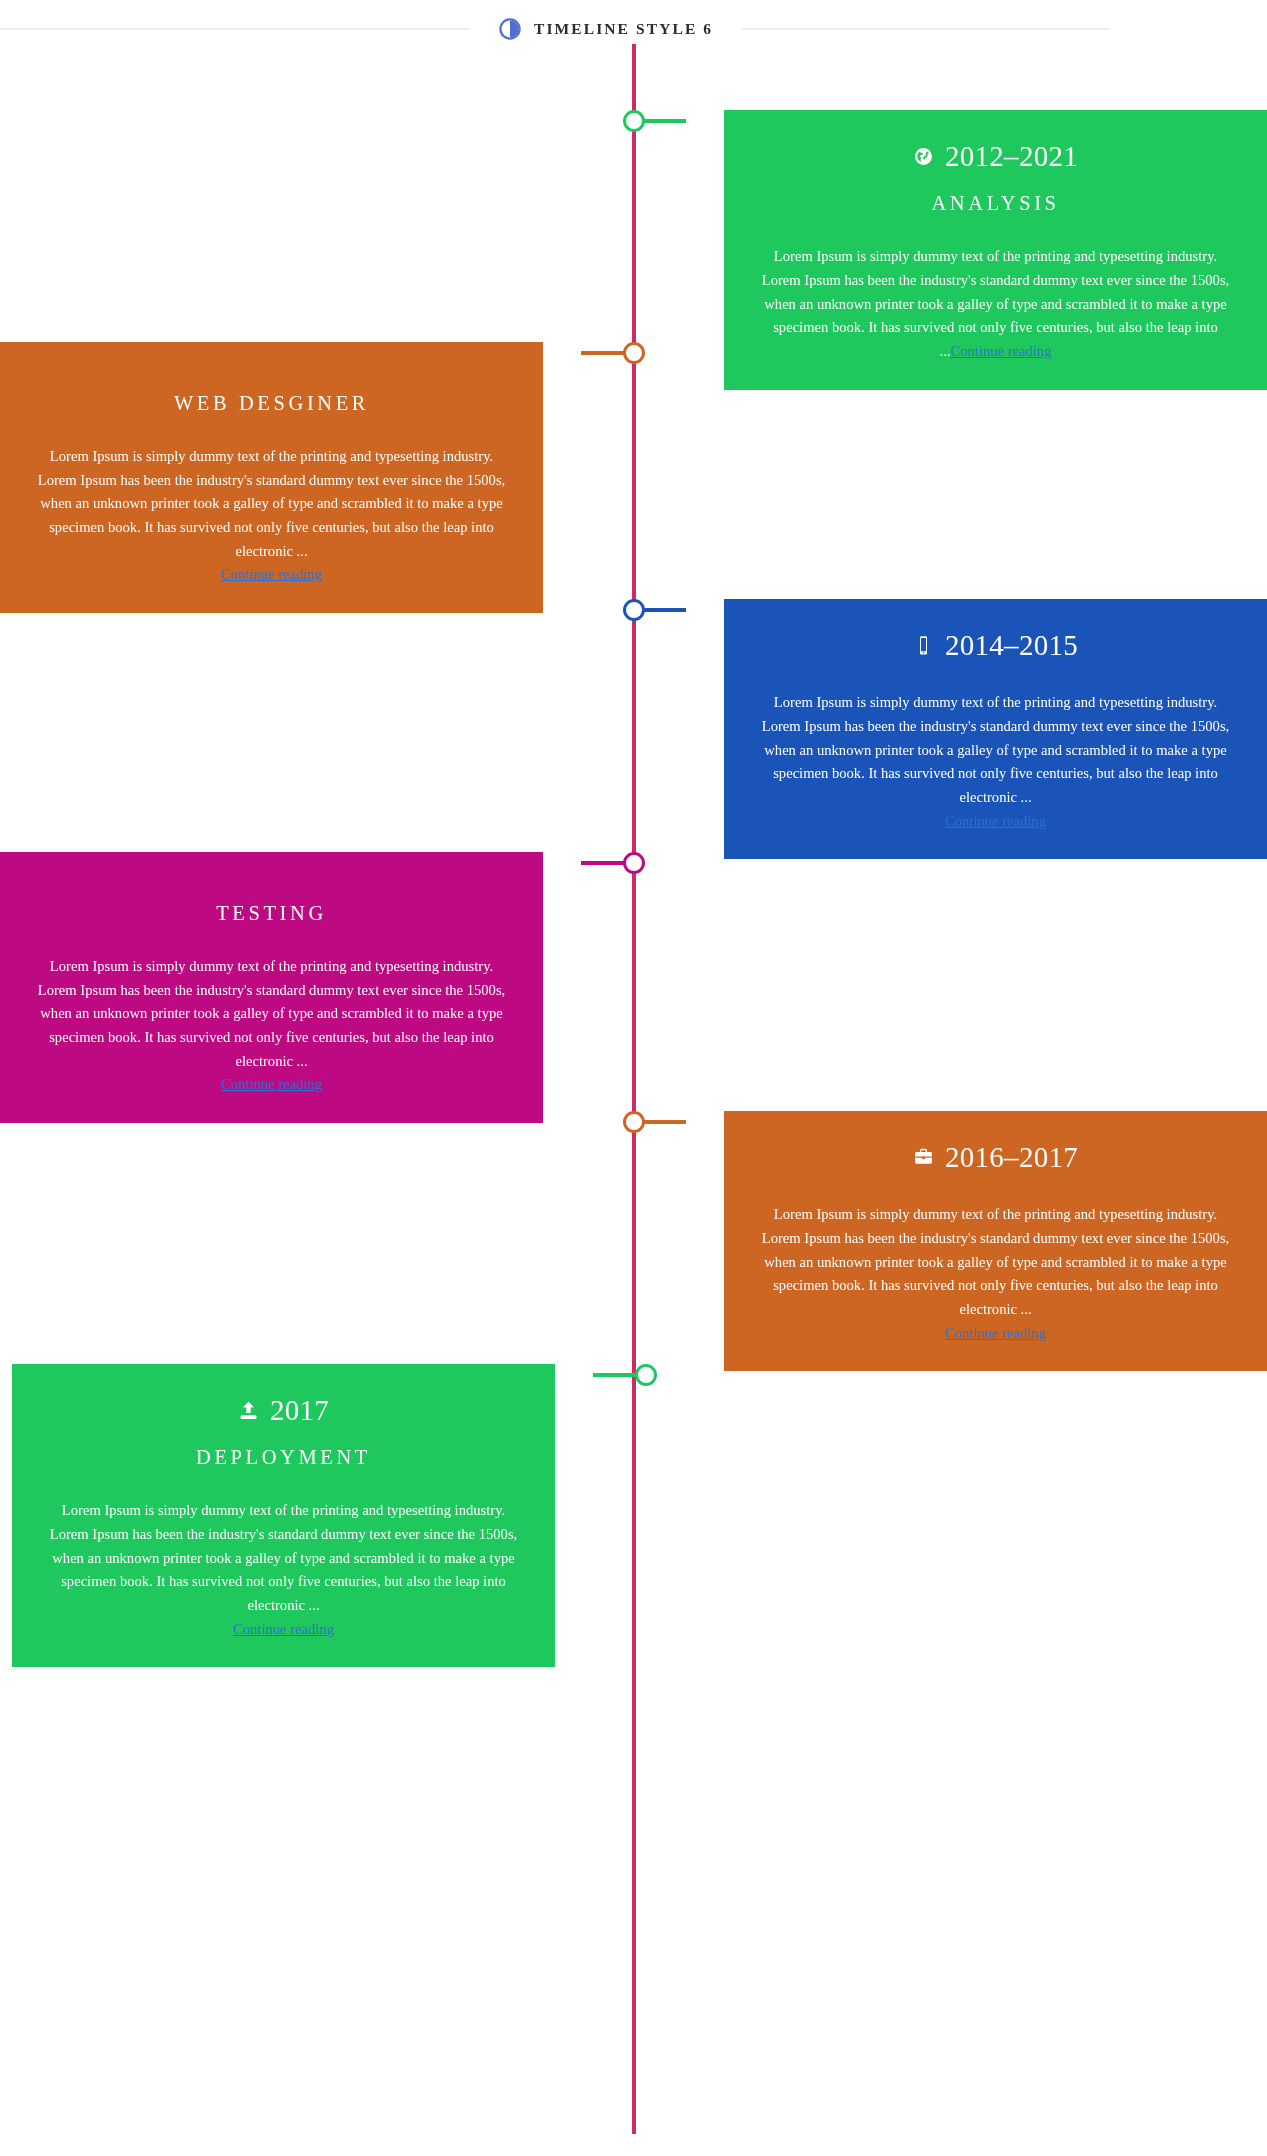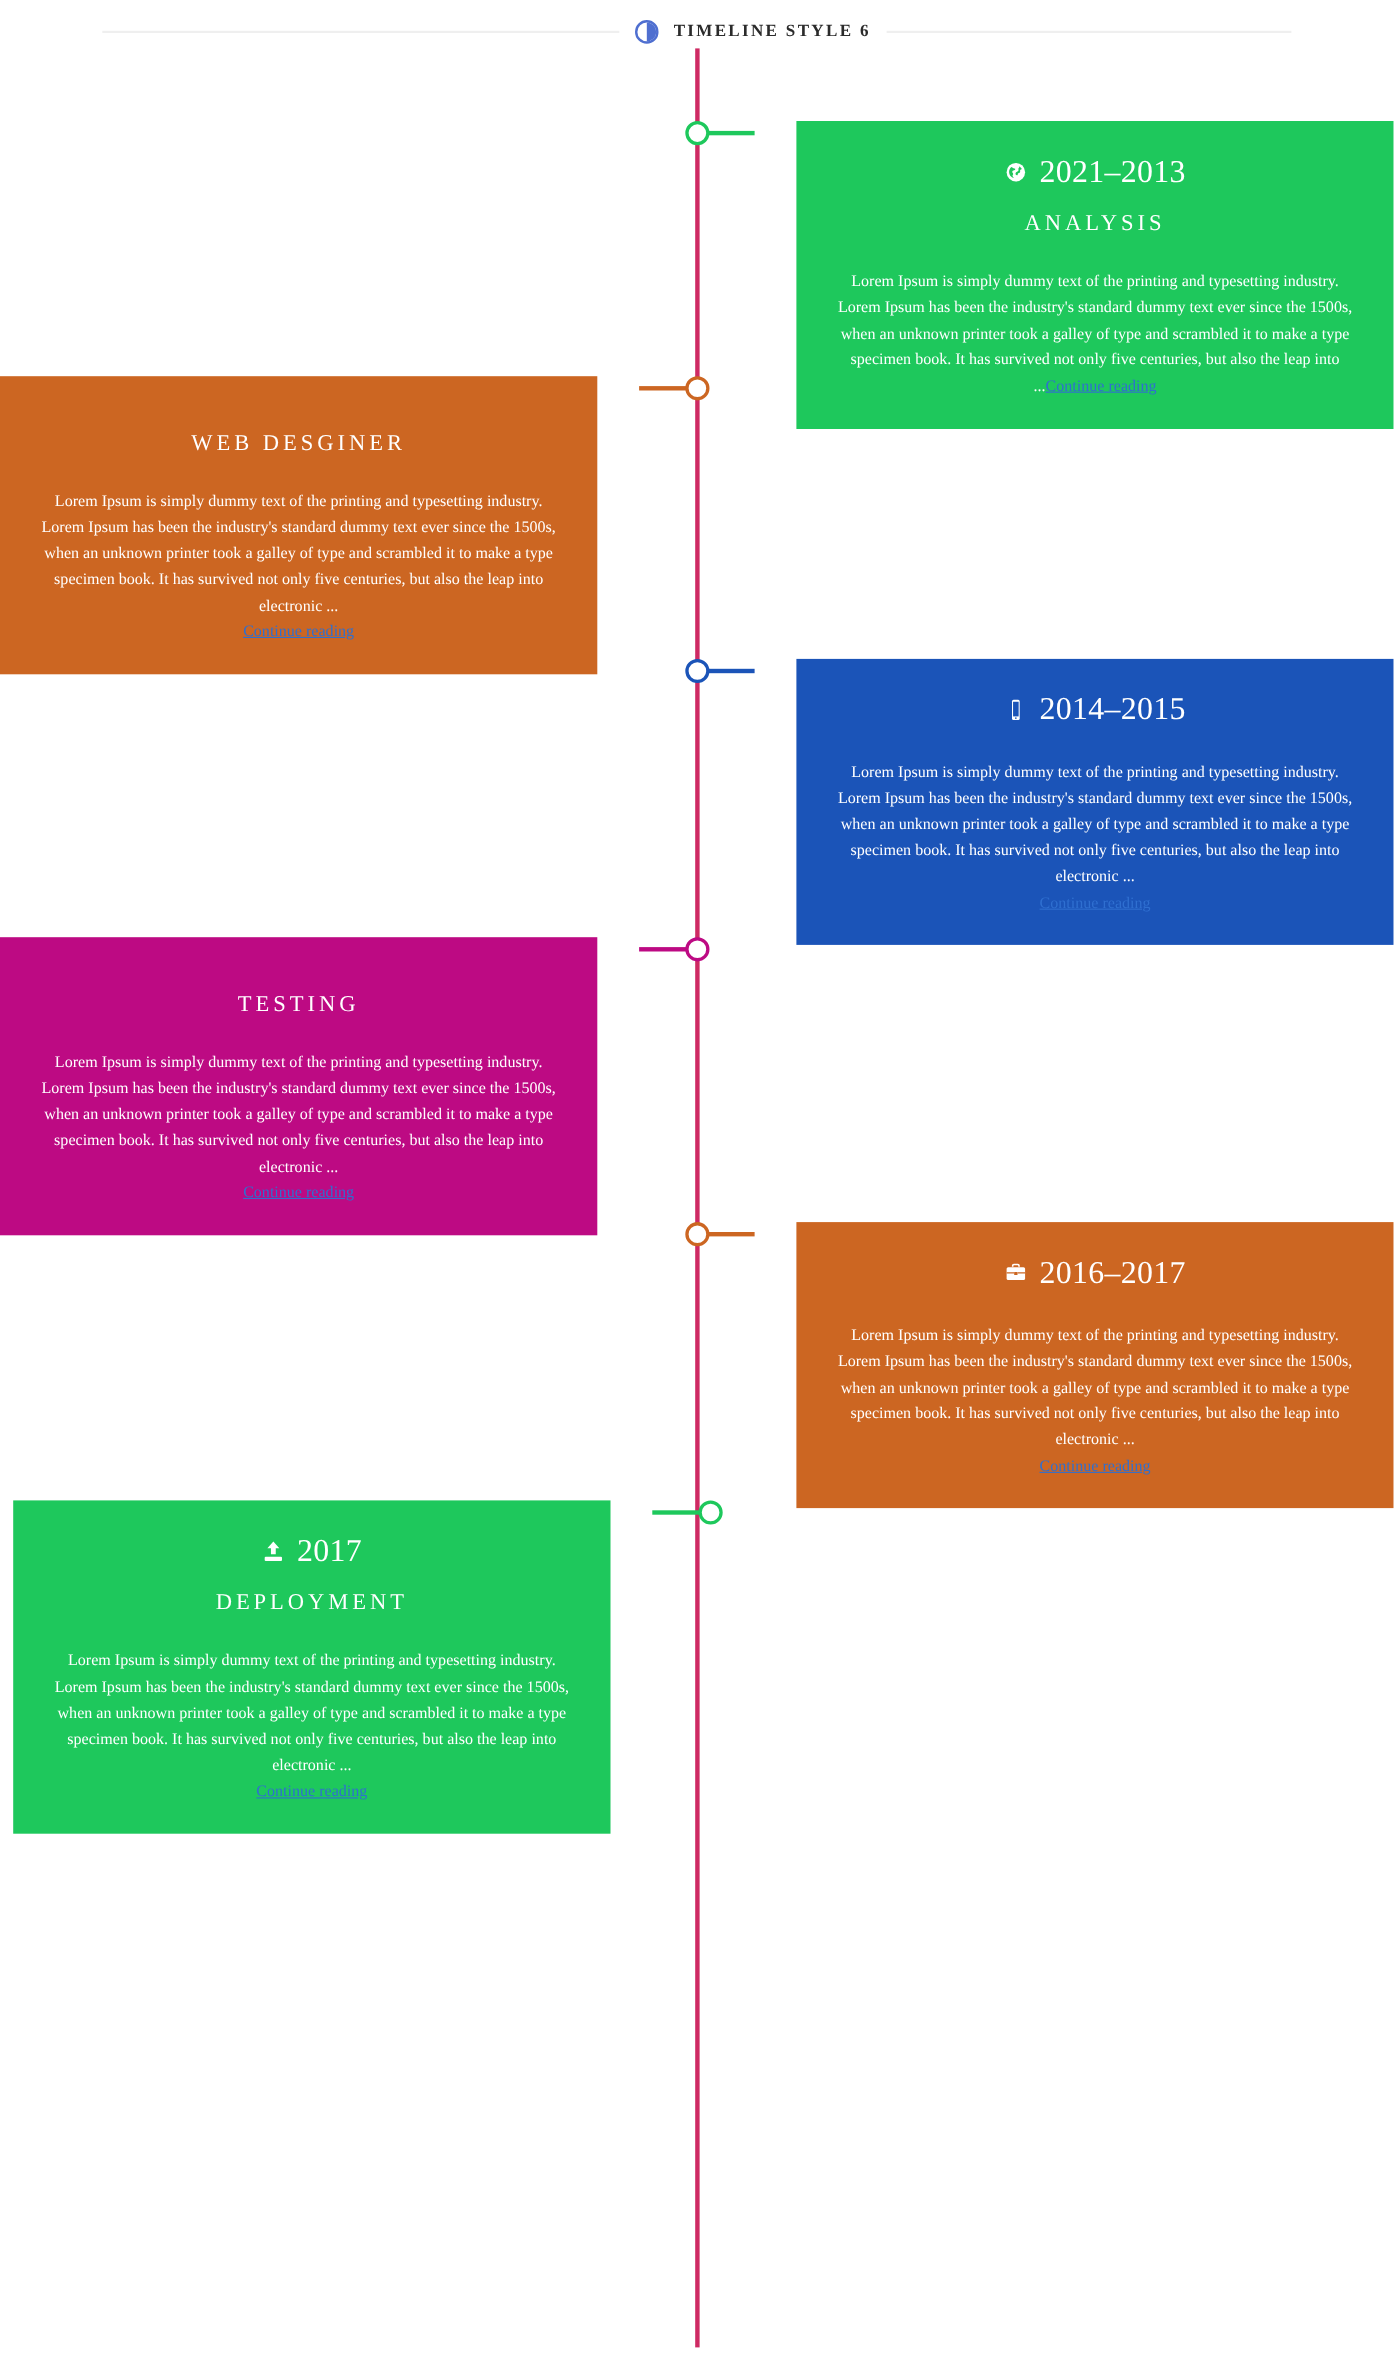--- a/index.html
+++ b/index.html
@@ -7,22 +7,21 @@
     width: 1267px;
     background: #ffffff;
     font-family: "Liberation Serif", serif;
   }
   body { position: relative; width: 1267px; min-height: 2156px; overflow-x: hidden; }
 
   
   .page-header {
     display: flex;
     align-items: center;
-    justify-content: center;
-    gap: 0;
+    gap: 15px;
     padding-top: 14px;
     height: 44px;
   }
   .hdr-rule {
     height: 2px;
     background: #efefef;
     flex: 0 0 auto;
   }
   .hdr-rule.left  { width: 470px; }
   .hdr-rule.right { width: 368px; }
@@ -163,21 +162,21 @@
         <div class="row-inner">
           <div class="card" style="background: rgb(30, 200, 92);">
             <div class="card-title">
               <span>
                 <svg class="tico" viewBox="0 0 24 26">
                   <circle cx="12" cy="13" r="9.6" fill="#fff"></circle>
                   <path d="M7.2 7.6c1.5.4 2 1.6 3.3 1.5 1.1-.1 1.2 1 .4 1.7-.8.7-2.2.3-2.6 1.4-.4 1.1.9 1.5.9 2.6 0 .9-.9 1.3-.6 2.3.2.8 1.1 1.1 1.1 2-1.3-.3-2.4-1-3.3-2.1-1-1.3-1.5-2.9-1.4-4.6.1-1.8.9-3.4 2.2-4.8z" fill="#20c75c"></path>
                   <path d="M15.4 6.9c1.2.6 2.2 1.6 2.9 2.8-.6.5-1.4.6-1.8 1.3-.4.8.3 1.6-.2 2.3-.5.7-1.6.4-2.1 1.1-.4.6 0 1.4-.6 1.8-.6.4-1.3-.1-1.7-.7-.5-.8-.2-1.8.4-2.4.7-.7 1.8-.7 2.3-1.6.4-.8-.2-1.7.2-2.5.3-.7 1-.9.6-2.1z" fill="#20c75c"></path>
                 </svg>
               </span>
-              <span>2021–2013</span>
+              <span>2012–2021</span>
             </div>
             <div class="card-sub">ANALYSIS</div>
             <div class="card-body"><span>Lorem Ipsum is simply dummy text of the printing and typesetting industry. Lorem Ipsum has been the industry's standard dummy text ever since the 1500s, when an unknown printer took a galley of type and scrambled it to make a type specimen book. It has survived not only five centuries, but also the leap into ...</span><a class="continue">Continue reading</a></div>
           </div>
         </div>
       </div>
       <div class="row left" style="position: absolute; top: 298px; left: 0px;">
         <div class="dot" style="border-color: rgb(204, 102, 34);"></div>
         <div class="arm to-left" style="background: rgb(204, 102, 34);"></div>
         <div class="row-inner">

